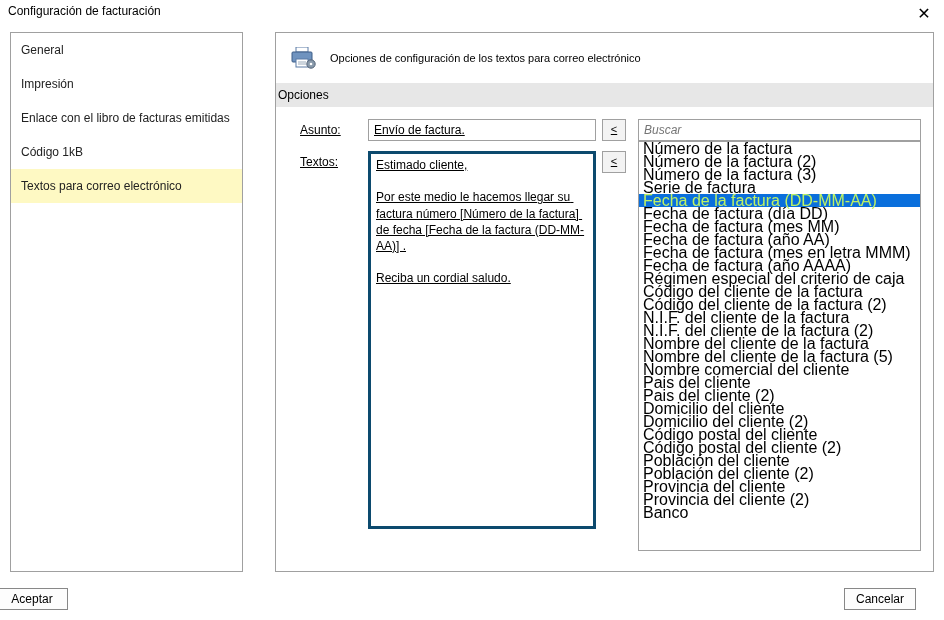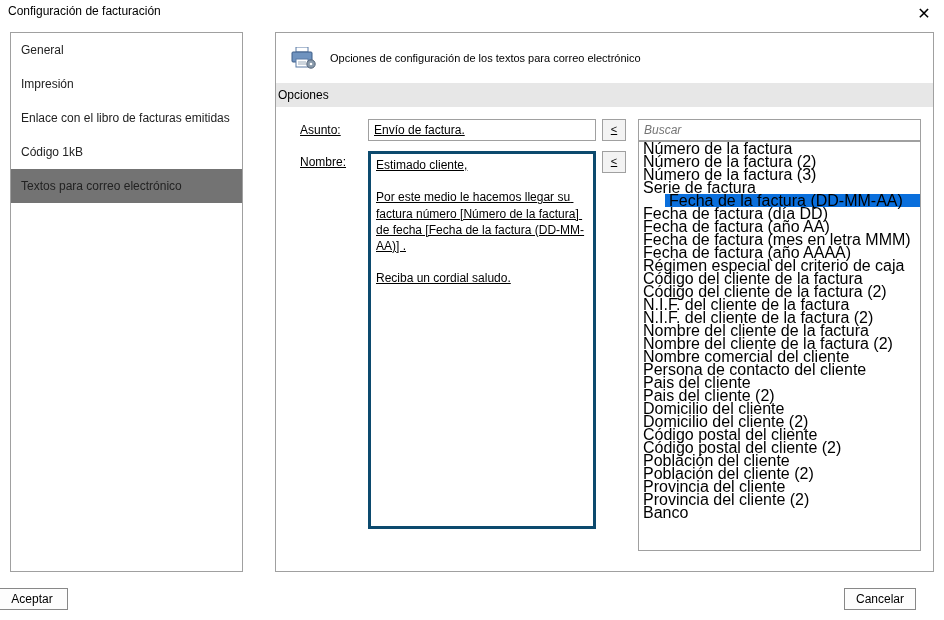--- a/index.html
+++ b/index.html
@@ -40,21 +40,21 @@
       border: 1px solid #a0a0a0;
       height: 540px;
       background: #fff;
     }
     .sidebar-item {
       padding: 10px 10px;
       cursor: pointer;
       color: #222;
     }
     .sidebar-item.selected {
-      background: #737373;
+      background: #fef9c3;
     }
     .main-panel {
       flex: 1;
       border: 1px solid #a0a0a0;
       height: 540px;
       background: #fff;
       overflow: hidden;
       position: relative;
     }
     .header-row {
@@ -139,22 +139,21 @@
     }
     .list-item {
       padding: 0 4px;
       line-height: 13px;
       font-size: 16px;
       cursor: pointer;
       white-space: nowrap;
     }
     .list-item.selected {
       background: #0a6fdc;
-      color: #000000;
-      margin-left: 26px;
+      color: #bef264;
     }
     .button-row {
       position: absolute;
       bottom: 0;
       right: 16px;
       padding: 10px 12px;
       display: flex;
       gap: 8px;
       justify-content: space-between;
       width: 100%;
@@ -214,50 +213,50 @@
 
     <div class="section-bar">Opciones</div>
 
     <div class="form-area">
 
       <div class="left-form">
         <label>Asunto:</label>
         <input class="text-input" value="Envío de factura." style="">
         <div class="insert-btn">&lt;</div>
 
-        <label>Nombre:</label>
+        <label>Textos:</label>
         <textarea class="textarea" style="">Estimado cliente,
 
 Por este medio le hacemos llegar su factura número [Número de la factura] de fecha [Fecha de la factura (DD-MM-AA)] .
 
 Reciba un cordial saludo.</textarea>
         <div class="insert-btn">&lt;</div>
       </div>
 
       <div class="right-col">
         <input class="search-input" placeholder="Buscar" style="">
         <div class="listbox" id="fields-listbox">
             <div class="list-item">Número de la factura</div>
             <div class="list-item">Número de la factura (2)</div>
             <div class="list-item">Número de la factura (3)</div>
             <div class="list-item">Serie de factura</div>
             <div class="list-item selected">Fecha de la factura (DD-MM-AA)</div>
             <div class="list-item">Fecha de factura (día DD)</div>
+            <div class="list-item">Fecha de factura (mes MM)</div>
             <div class="list-item">Fecha de factura (año AA)</div>
             <div class="list-item">Fecha de factura (mes en letra MMM)</div>
             <div class="list-item">Fecha de factura (año AAAA)</div>
             <div class="list-item">Régimen especial del criterio de caja</div>
             <div class="list-item">Código del cliente de la factura</div>
             <div class="list-item">Código del cliente de la factura (2)</div>
             <div class="list-item">N.I.F. del cliente de la factura</div>
             <div class="list-item">N.I.F. del cliente de la factura (2)</div>
             <div class="list-item">Nombre del cliente de la factura</div>
-            <div class="list-item">Nombre del cliente de la factura (2)</div>
+            <div class="list-item">Nombre del cliente de la factura (5)</div>
             <div class="list-item">Nombre comercial del cliente</div>
-            <div class="list-item">Persona de contacto del cliente</div>
             <div class="list-item">Pais del cliente</div>
             <div class="list-item">Pais del cliente (2)</div>
             <div class="list-item">Domicilio del cliente</div>
             <div class="list-item">Domicilio del cliente (2)</div>
             <div class="list-item">Código postal del cliente</div>
             <div class="list-item">Código postal del cliente (2)</div>
             <div class="list-item">Población del cliente</div>
             <div class="list-item">Población del cliente (2)</div>
             <div class="list-item">Provincia del cliente</div>
             <div class="list-item">Provincia del cliente (2)</div>

